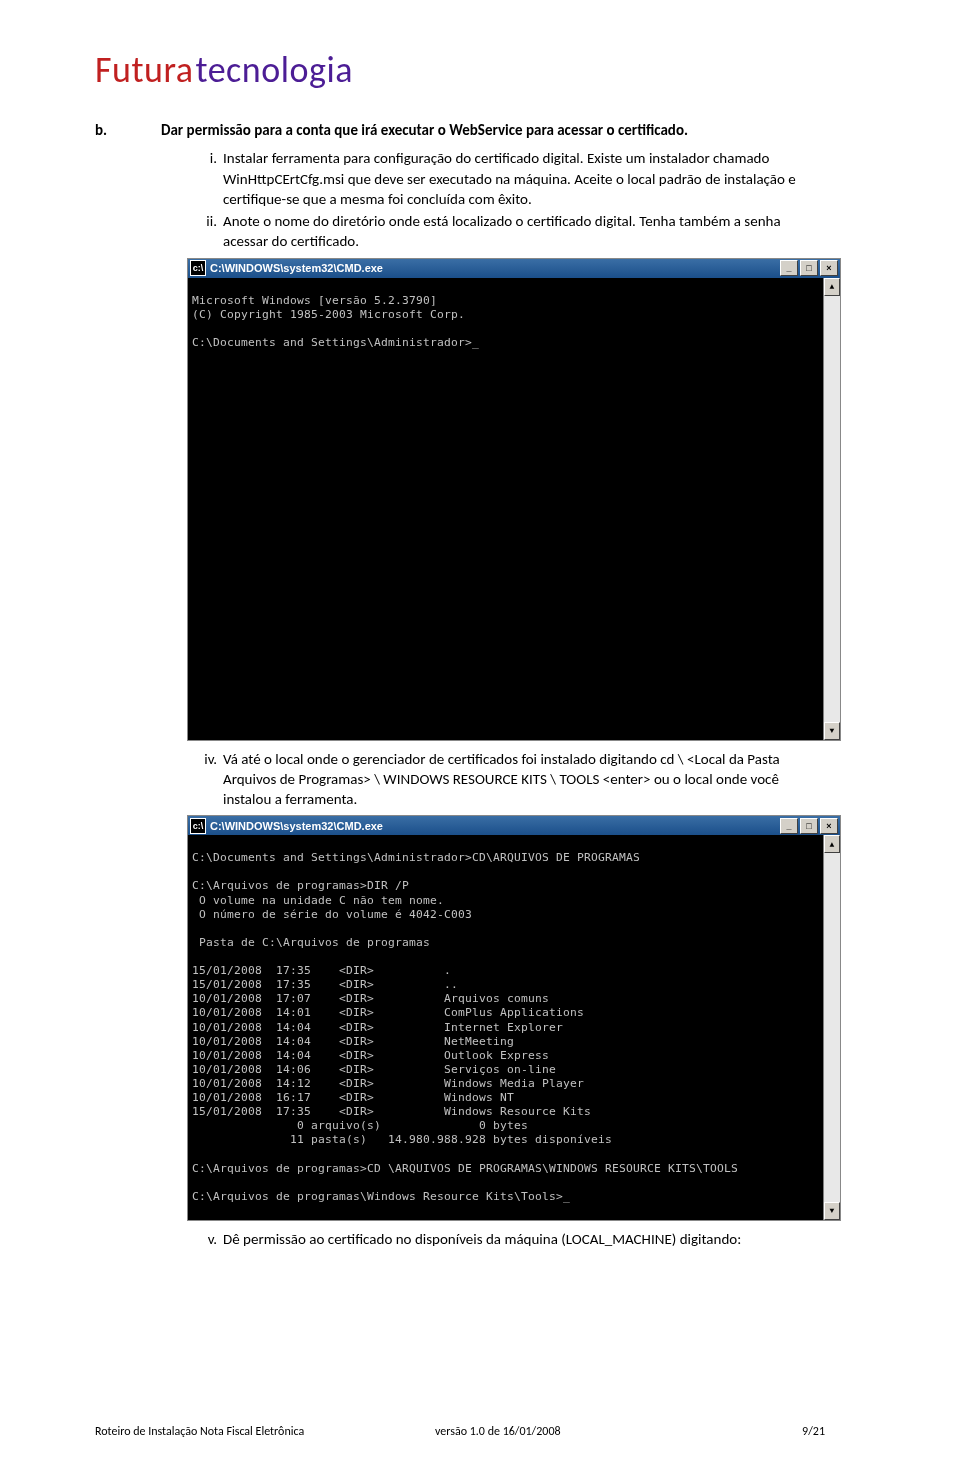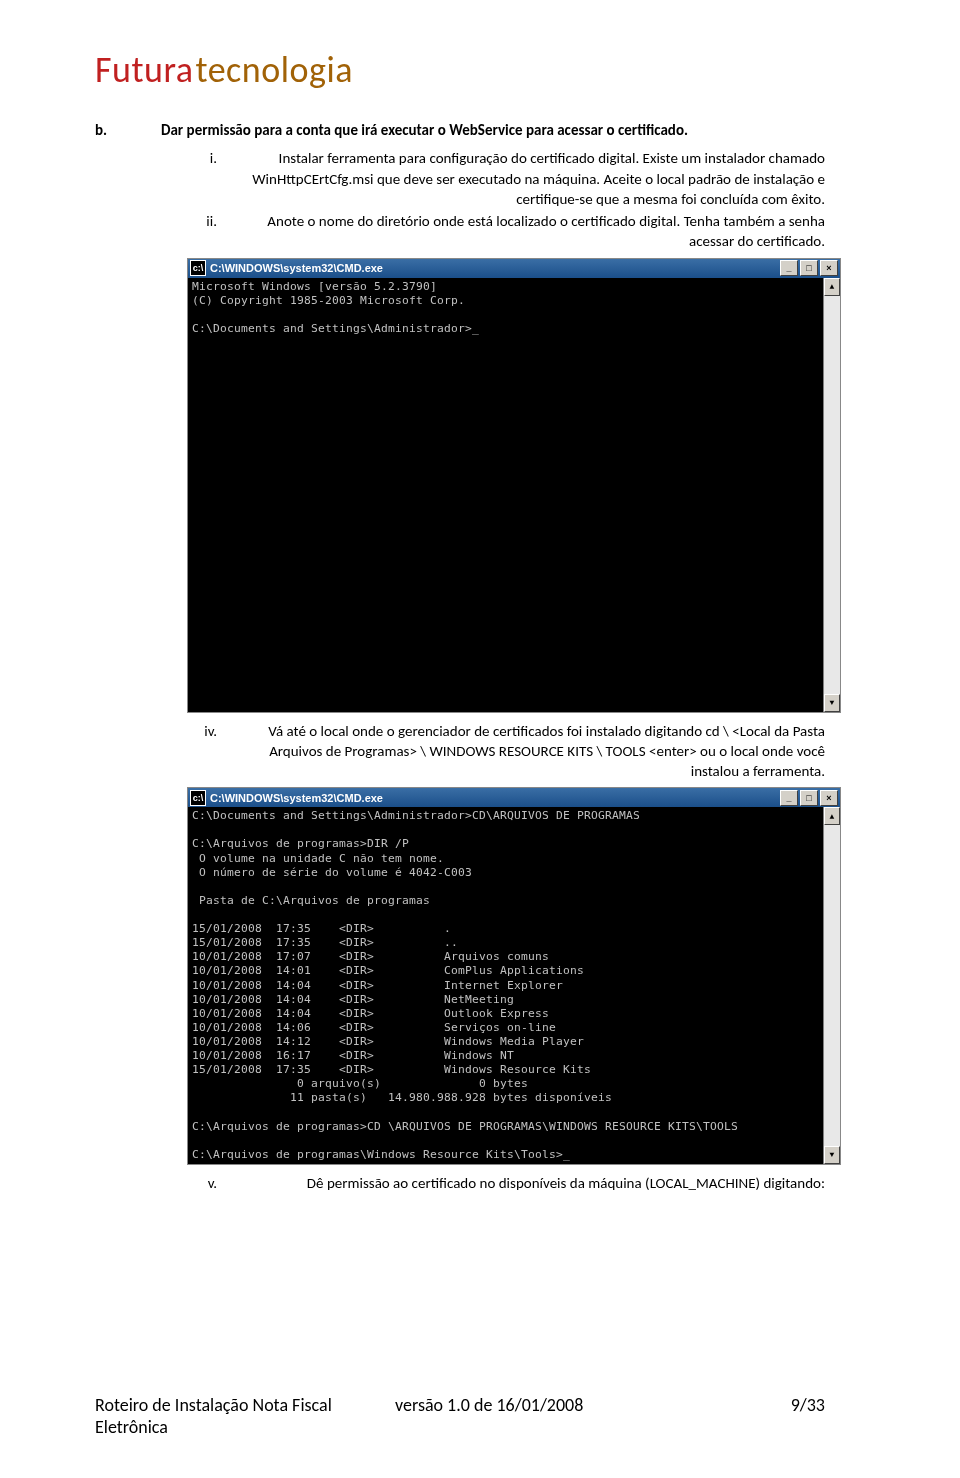--- a/index.html
+++ b/index.html
@@ -19,21 +19,21 @@
   }
   .logo {
     margin-bottom: 28px;
     display: flex;
     align-items: baseline;
     gap: 2px;
     font-size: 36px;
     letter-spacing: 0.5px;
   }
   .logo .red { color: #c02020; font-weight: 500; }
-  .logo .grey { color: #a16207; font-weight: 300; text-align: right; }
+  .logo .grey { color: #4c1d95; font-weight: 300; text-align: right; }
   .section-b {
     display: flex;
     gap: 24px;
     font-size: 15px;
     line-height: 1.35;
     margin-top: 28px;
   }
   .section-b .label { font-weight: bold; width: 22px; }
   .section-b .text { font-weight: bold; flex: 1; margin-left: 20px; }
   ol.roman {
@@ -42,21 +42,21 @@
     padding: 0 0 0 100px;
     font-size: 15px;
     line-height: 1.35;
   }
   ol.roman > li {
     display: flex;
     gap: 6px;
     margin-bottom: 2px;
   }
   ol.roman > li > .n { min-width: 22px; text-align: right; }
-  ol.roman > li > .t { flex: 1; text-align: right; }
+  ol.roman > li > .t { flex: 1; }
   .cmd-window {
     margin: 6px 0 6px 92px;
     width: 654px;
     border: 1px solid #888;
     background: #000;
     font-family: "Lucida Console", "Courier New", monospace;
     font-size: 11.3px;
     color: #c0c0c0;
     box-sizing: border-box;
   }
@@ -89,21 +89,21 @@
     display:flex;align-items:center;justify-content:center;
     color:#000;font-family:Tahoma,sans-serif;font-size:9px;font-weight:bold;
   }
   .cmd-body {
     display: flex;
     background:#000;
   }
   .cmd-pre {
     flex:1;
     margin:0;
-    padding: 2px 4px;
+    padding: 16px 4px;
     white-space: pre;
     letter-spacing: 0.2px;
     line-height: 1.25;
     background: #000;
     overflow:hidden;
   }
   .cmd-scroll {
     width: 16px;
     background: #d4d0c8;
     display:flex;flex-direction:column;
@@ -119,25 +119,25 @@
   }
   .cmd-scroll .track { flex:1; background:#e8e8e8; }
   .win1 .cmd-pre { min-height: 430px; }
   .win2 .cmd-pre { min-height: 280px; }
   .footer {
     position: absolute;
     bottom: 40px;
     left: 95px;
     right: 95px;
     display: flex;
-    font-size: 18px;
+    font-size: 12px;
     color: #000;
   }
   .footer .c1 { width: 300px; }
-  .footer .c2 { width: 270px; }
+  .footer .c2 { width: 270px; margin-left: 40px; }
   .footer .c3 { flex:1; text-align: right; }
 </style>
 </head>
 <body>
 
 <div class="page">
 
   <div class="logo">
     <span class="red">Futura</span>
       <span class="grey">tecnologia</span>
@@ -232,16 +232,16 @@
   <ol class="roman">
     <li>
       <span class="n">v.</span>
       <span class="t">Dê permissão ao certificado no disponíveis da máquina (LOCAL_MACHINE) digitando:</span>
     </li>
   </ol>
 
   <div class="footer">
     <div class="c1">Roteiro de Instalação Nota Fiscal Eletrônica</div>
     <div class="c2">versão 1.0 de 16/01/2008</div>
-    <div class="c3">9/33</div>
+    <div class="c3">9/21</div>
   </div>
 
 </div>
 
 </body></html>

